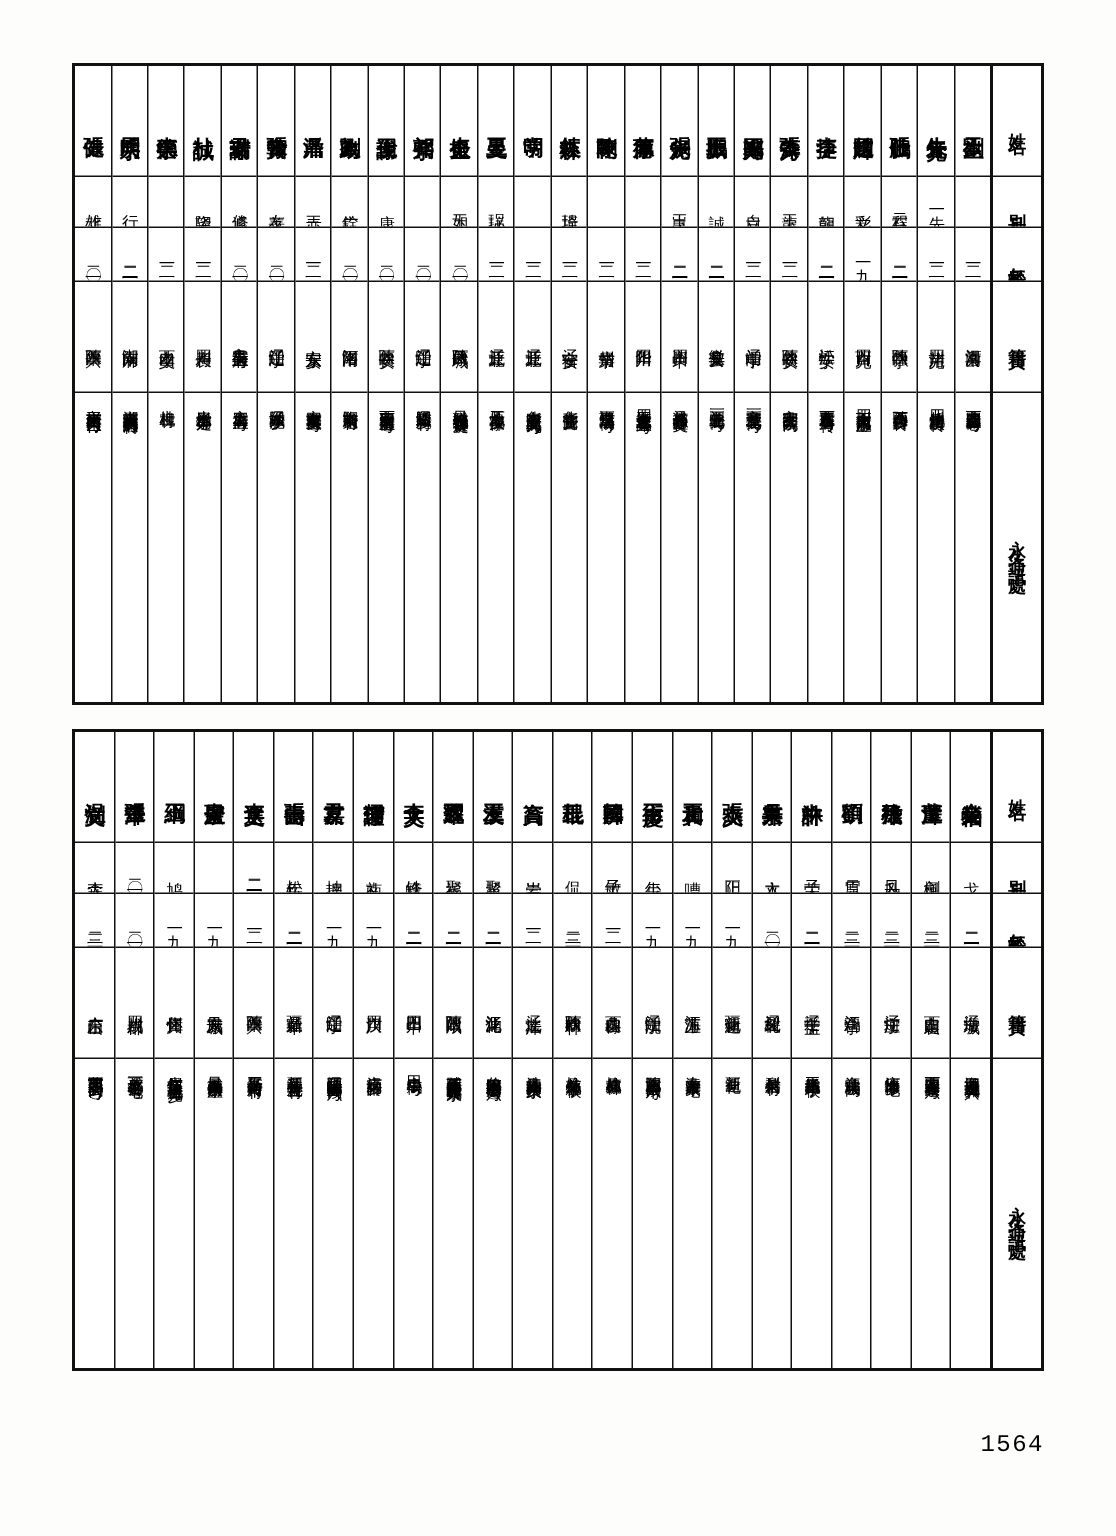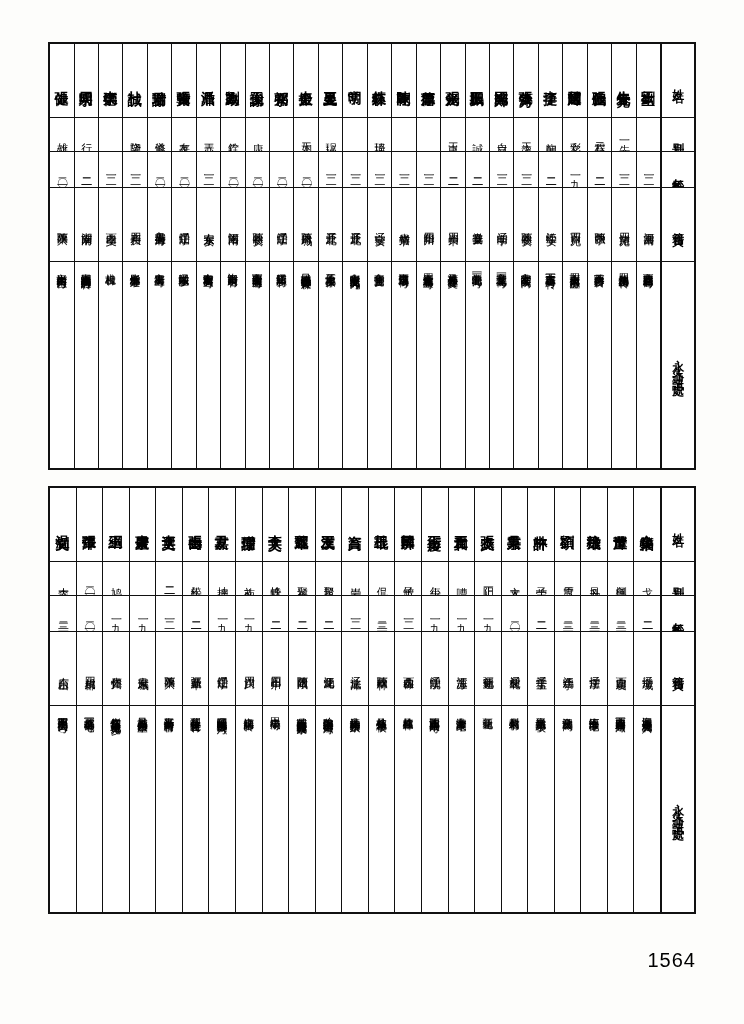--- a/index.html
+++ b/index.html
@@ -83,22 +83,22 @@
     font-weight: bold;
     justify-content: center;
     letter-spacing: 2px;
   }
   .headcol .c-addr { letter-spacing: 6px; }
 
   .pageno {
     position: absolute;
     right: 48px;
     bottom: 52px;
-    font-size: 20px;
-    font-family: Liberation Sans, sans-serif;
+    font-size: 16px;
+    font-family: Liberation Mono, monospace;
     letter-spacing: 1px;
   }
   
 </style>
 </head>
 <body>
 
 <div class="page">
 
   <div class="roster" id="roster-top">

